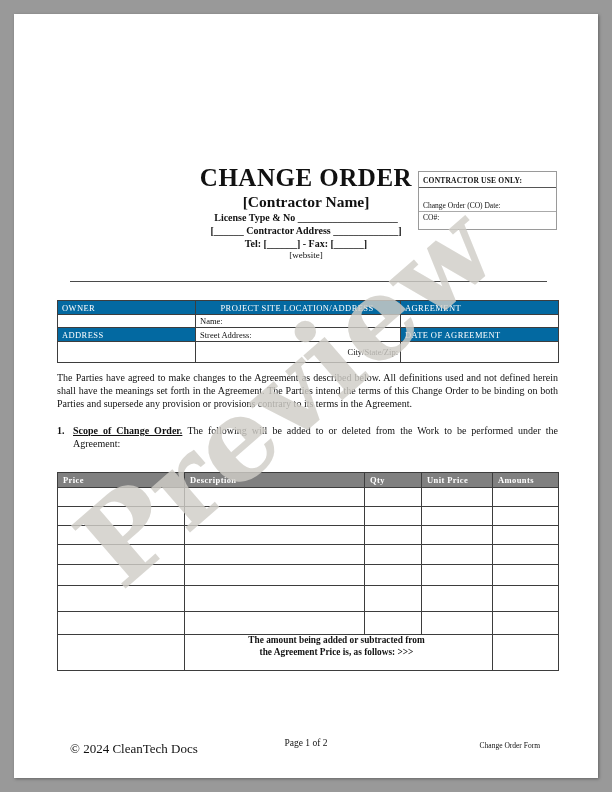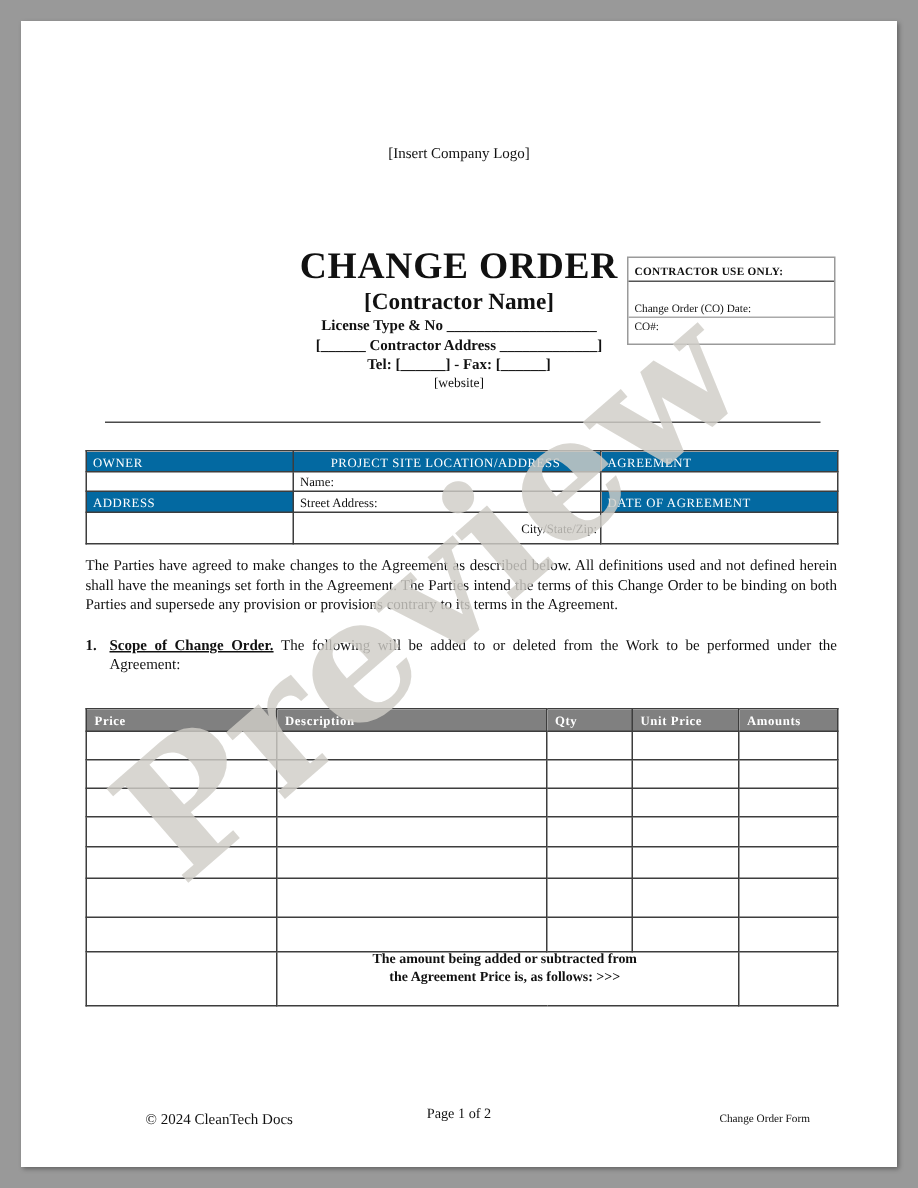--- a/index.html
+++ b/index.html
@@ -127,30 +127,29 @@
     text-align:center; font-weight:bold;
     font-size:9.3px; line-height:1.25;
     padding:0 4px 12px 0;
     vertical-align:middle;
   }
 
   
   .footer {
     position:absolute; top:724px; left:0; width:584px; height:16px;
   }
-  .footer-left  { position:absolute; left:56px; top:3px; font-size:10px;margin-left:27px; }
+  .footer-left  { position:absolute; left:56px; top:3px; font-size:13px; }
   .footer-center{ position:absolute; left:0; top:0; width:584px; text-align:center; font-size:9.5px; }
   .footer-right { position:absolute; right:58px; top:3px; font-size:7.5px; }
 </style>
 </head>
 <body>
 
 <div class="page">
 
-  <div class="logo-line">[Insert Company Logo]</div>
 
   <div class="title-block">
     <div class="doc-title">CHANGE ORDER</div>
     <div class="contractor-name">[Contractor Name]</div>
     <div class="license-line">License Type &amp; No ____________________</div>
     <div class="address-line">[______ Contractor Address _____________]</div>
     <div class="tel-line">Tel: [______]  -  Fax: [______]</div>
     <div class="website-line">[website]</div>
   </div>
 

